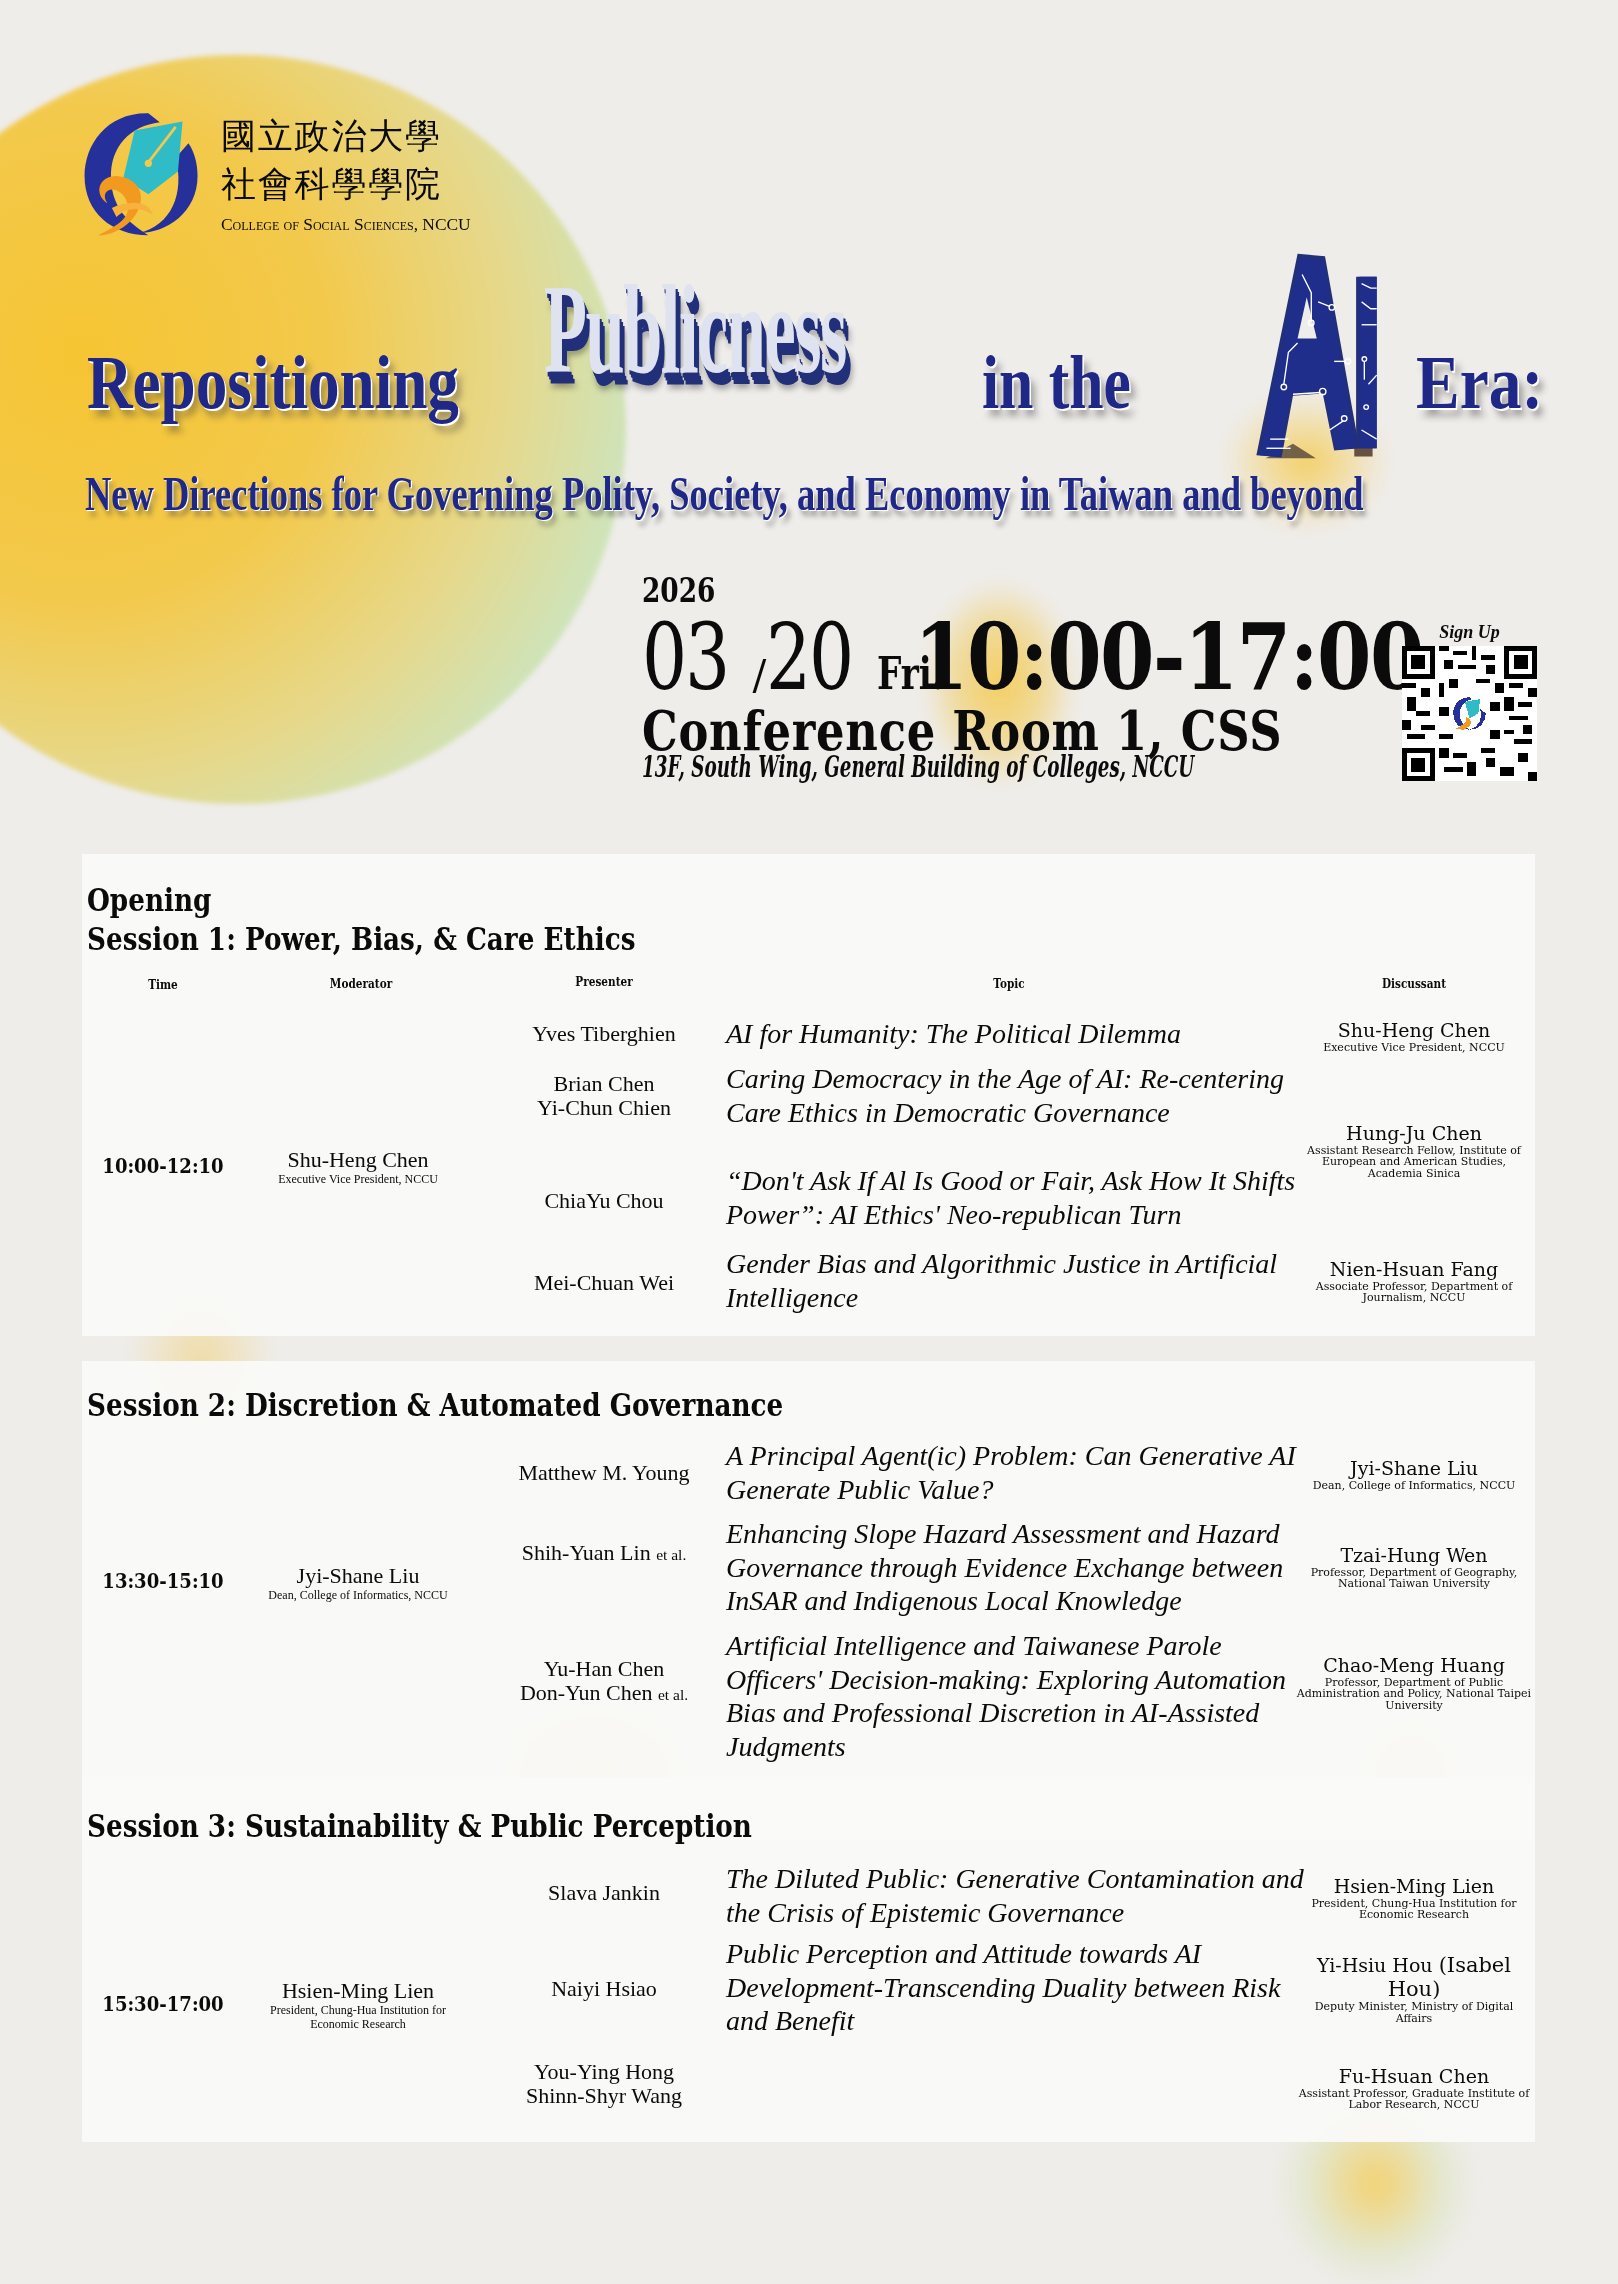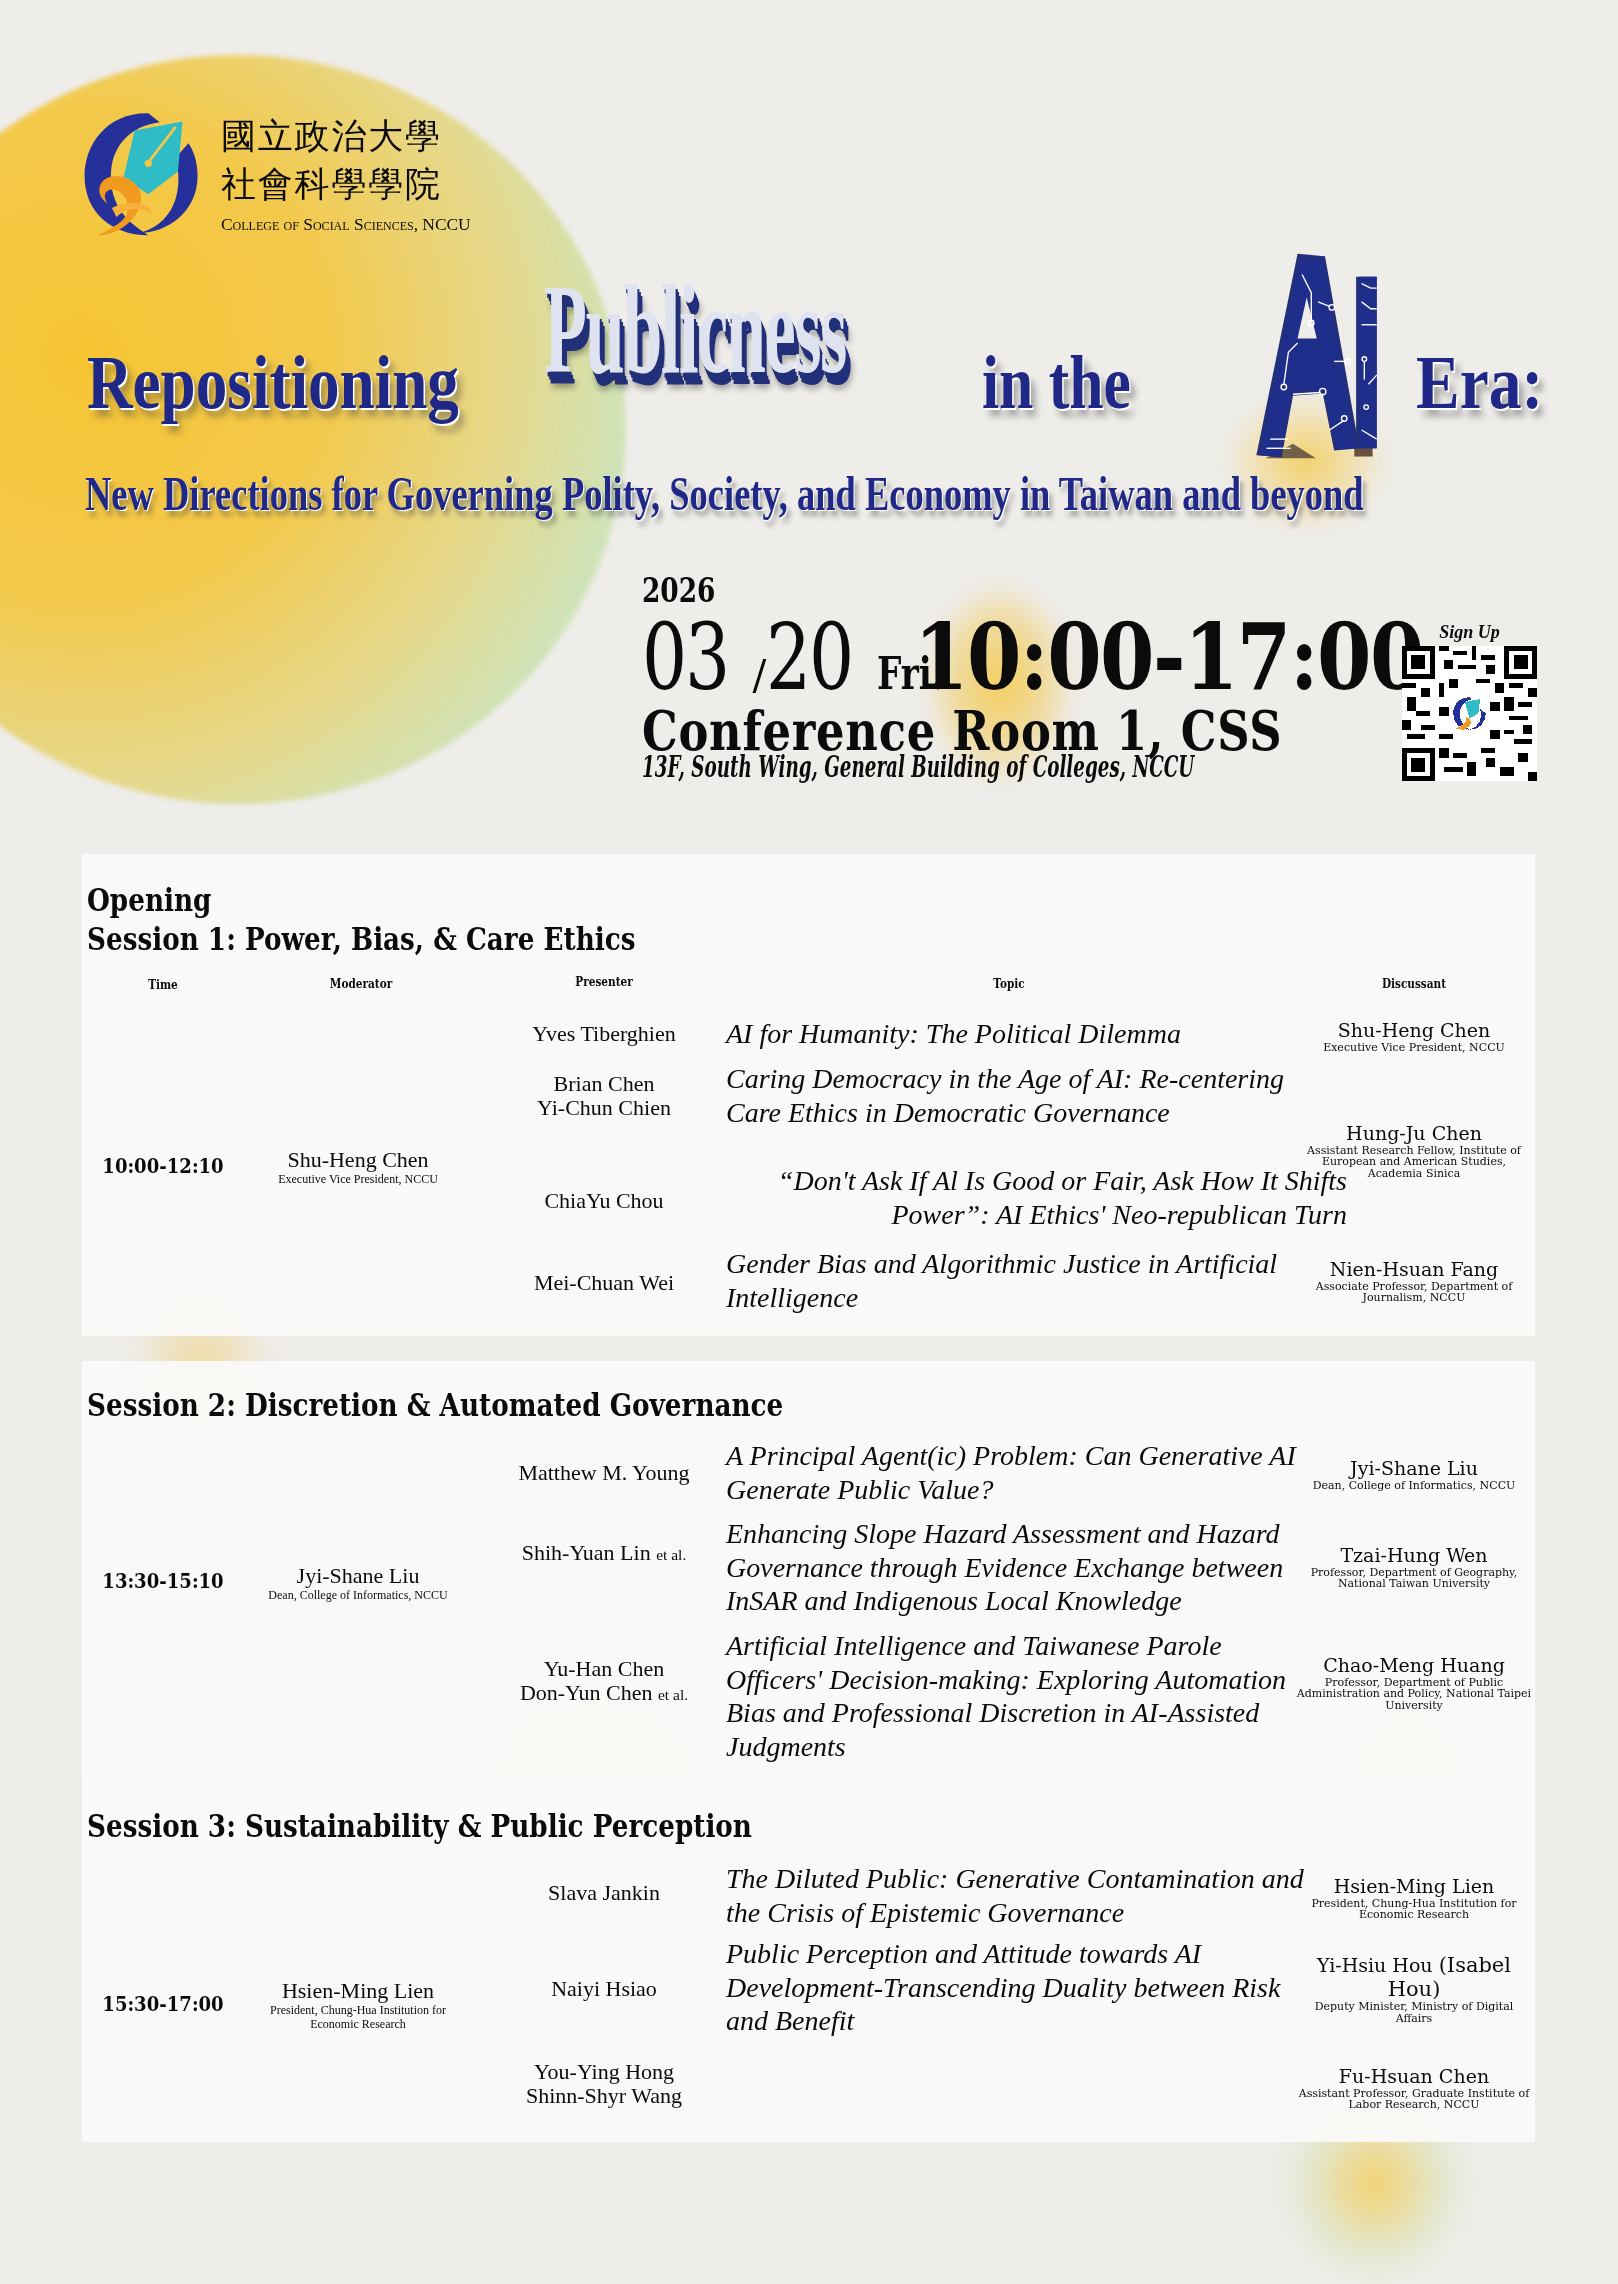--- a/index.html
+++ b/index.html
@@ -294,21 +294,21 @@
     <div>Brian Chen</div>
     <div>Yi-Chun Chien</div>
   </div>
   <div class="topic-cell" style="top:242px;">Caring Democracy in the Age of AI: Re-centering Care Ethics in Democratic Governance</div>
   <div class="disc-cell" style="top:297px;">
     <div class="disc-name">Hung-Ju Chen</div>
     <div class="disc-aff">Assistant Research Fellow, Institute of European and American Studies, Academia Sinica</div>
   </div>
 
   <div class="pres-cell" style="top:347px;"><span>ChiaYu Chou</span></div>
-  <div class="topic-cell" style="top:344px; width:621px;text-align:right;">“Don't Ask If Al Is Good or Fair, Ask How It Shifts Power”: AI Ethics' Neo-republican Turn</div>
+  <div class="topic-cell" style="top:344px; width:621px;">“Don't Ask If Al Is Good or Fair, Ask How It Shifts Power”: AI Ethics' Neo-republican Turn</div>
 
   <div class="pres-cell" style="top:429px;"><span>Mei-Chuan Wei</span></div>
   <div class="topic-cell" style="top:427px;">Gender Bias and Algorithmic Justice in Artificial Intelligence</div>
   <div class="disc-cell" style="top:427px;">
     <div class="disc-name">Nien-Hsuan Fang</div>
     <div class="disc-aff">Associate Professor, Department of Journalism, NCCU</div>
   </div>
 </div>
 
 <div class="panel" id="panel-2">

